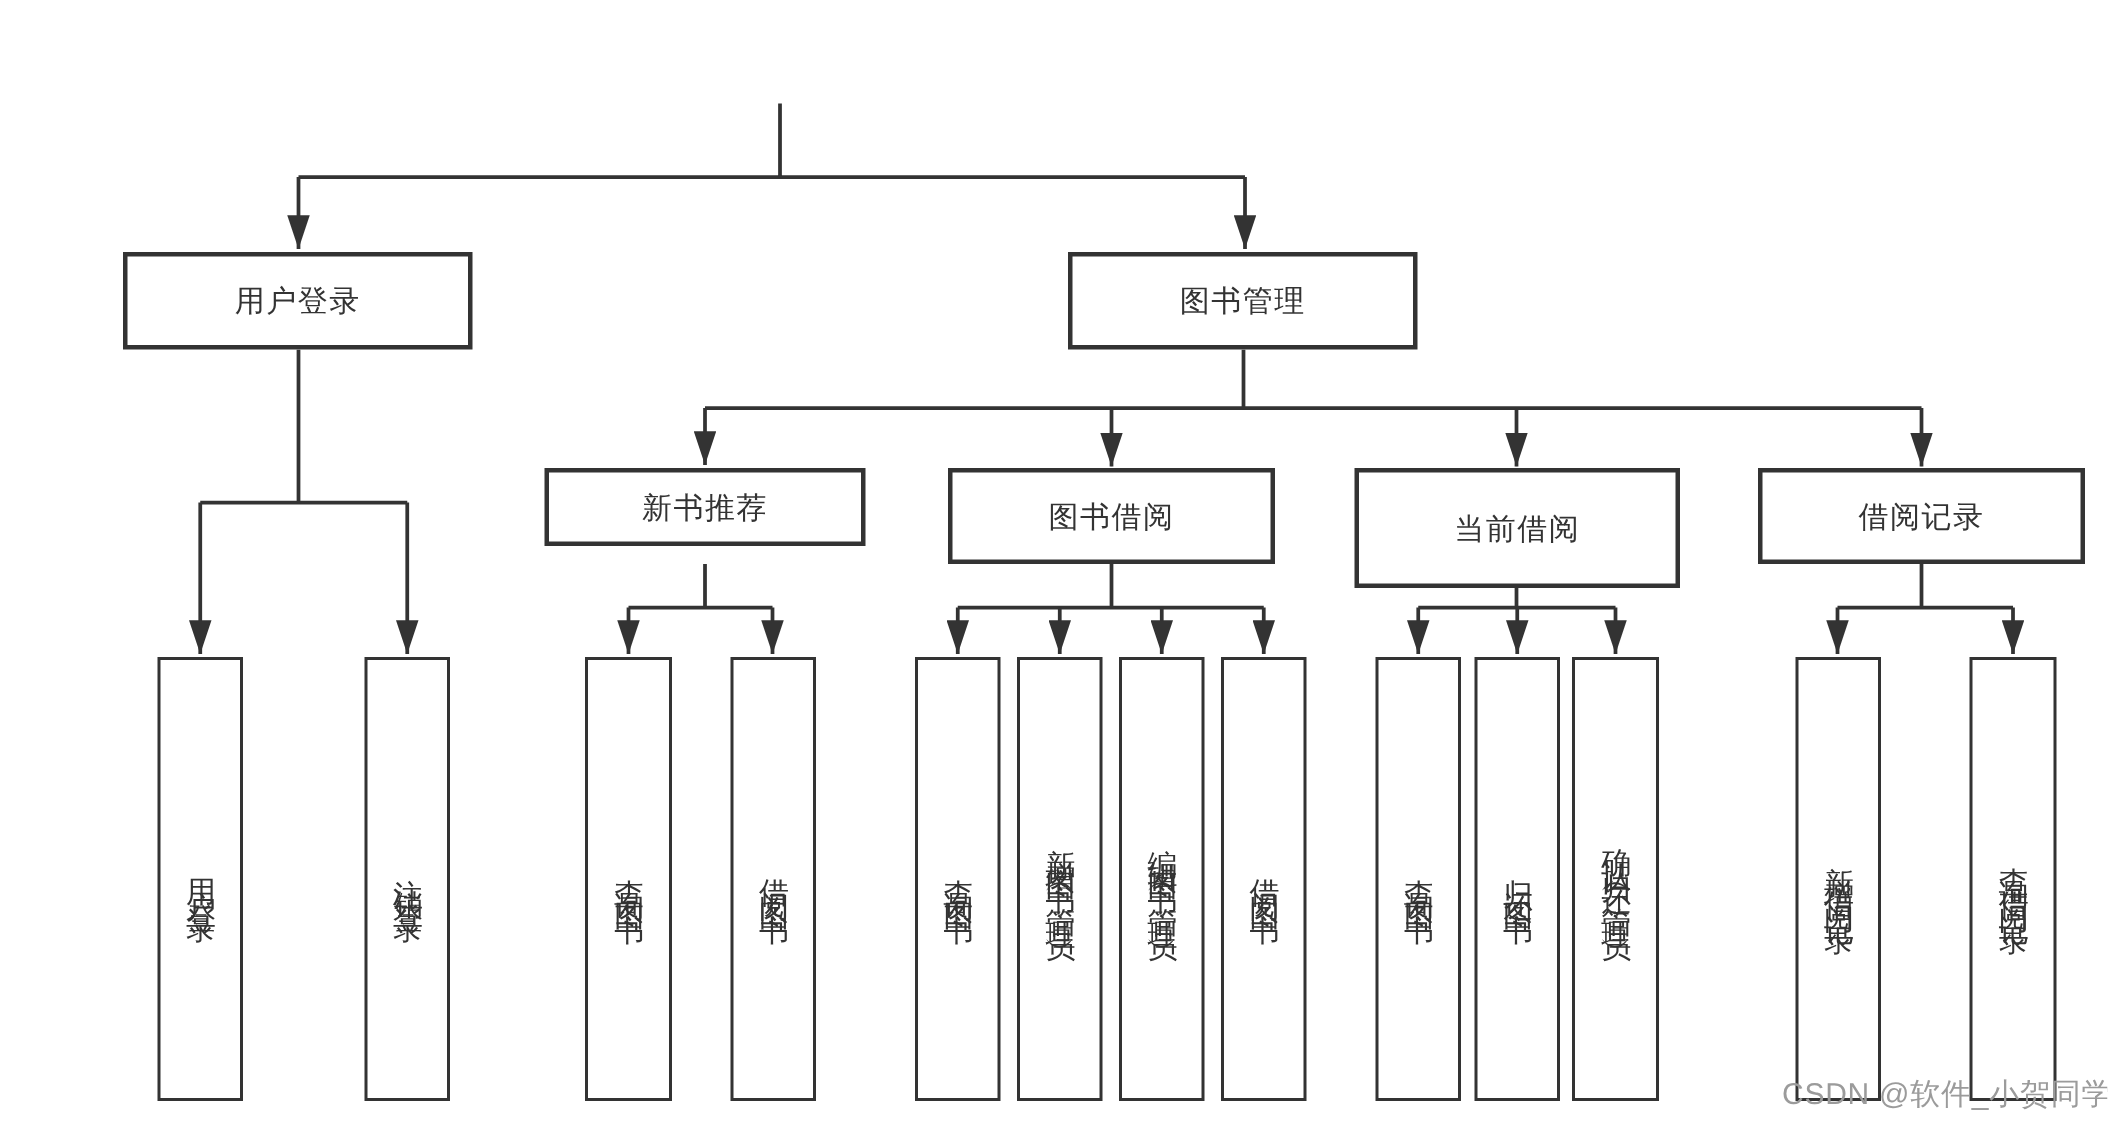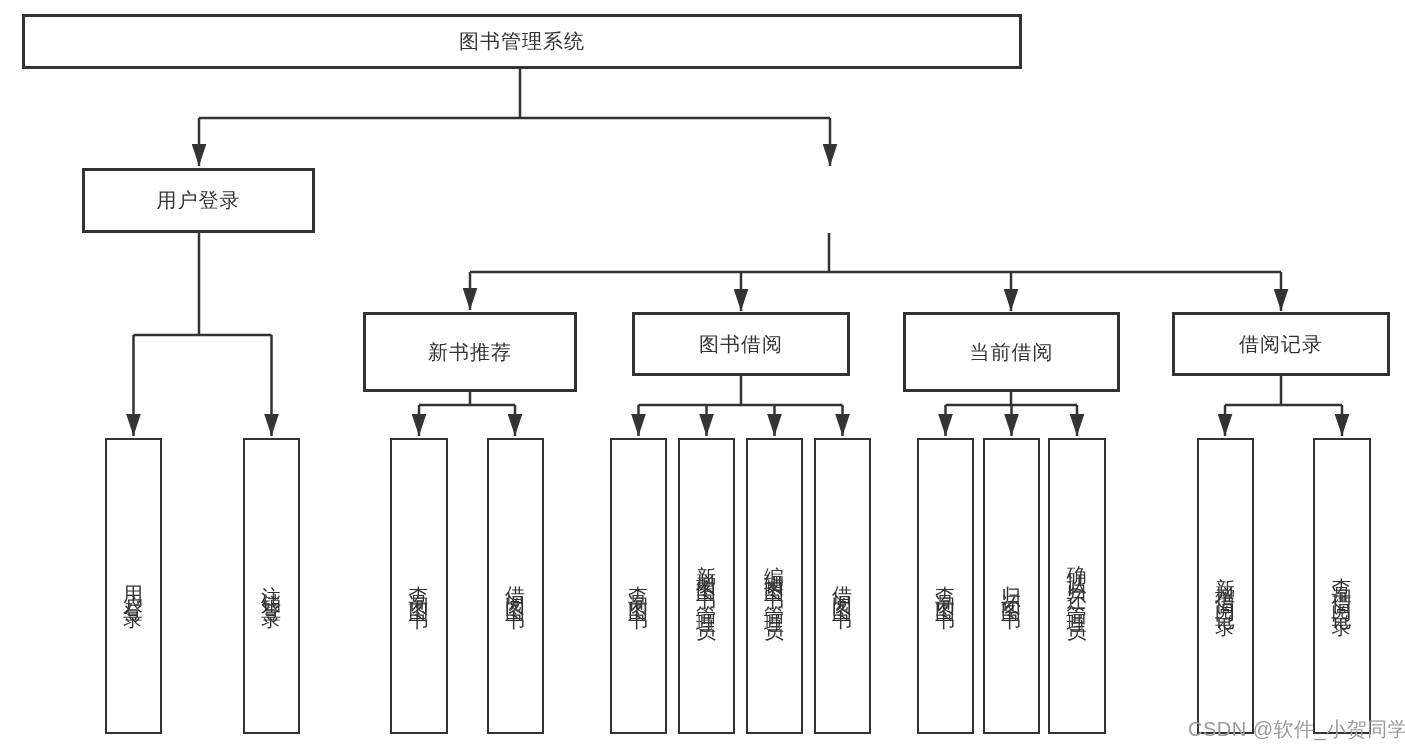--- a/index.html
+++ b/index.html
@@ -88,25 +88,25 @@
       <line x1="774.5" y1="405" x2="774.5" y2="436" marker-end="url(#arrow)"></line>
       <line x1="842.5" y1="405" x2="842.5" y2="436" marker-end="url(#arrow)"></line>
       <line x1="945.5" y1="405" x2="945.5" y2="436" marker-end="url(#arrow)"></line>
       <line x1="1011.5" y1="405" x2="1011.5" y2="436" marker-end="url(#arrow)"></line>
       <line x1="1077" y1="405" x2="1077" y2="436" marker-end="url(#arrow)"></line>
       <line x1="1225" y1="405" x2="1225" y2="436" marker-end="url(#arrow)"></line>
       <line x1="1342" y1="405" x2="1342" y2="436" marker-end="url(#arrow)"></line>
     </g>
   </svg>
 
-  <div class="node" style="left:22px; top:14px; width:1000px; height:55px;">图书管理系统</div>
 
   <div class="node" style="left:82px; top:168px; width:233px; height:65px;">用户登录</div>
+  <div class="node" style="left:712px; top:168px; width:233px; height:65px;">图书管理</div>
 
-  <div class="node" style="left:363px; top:312px; width:214px; height:80px;text-align:right;">新书推荐</div>
+  <div class="node" style="left:363px; top:312px; width:214px; height:52px;text-align:right;">新书推荐</div>
   <div class="node" style="left:632px; top:312px; width:218px; height:64px;text-align:center;">图书借阅</div>
   <div class="node" style="left:903px; top:312px; width:217px; height:80px;">当前借阅</div>
   <div class="node" style="left:1172px; top:312px; width:218px; height:64px;">借阅记录</div>
 
   <div class="node leaf" style="left:105px; top:438px; width:57px; height:296px;">
     <span class="vtext">用户登录</span>
   </div>
   <div class="node leaf" style="left:243px; top:438px; width:57px; height:296px;">
     <span class="vtext">注销登录</span>
   </div>

